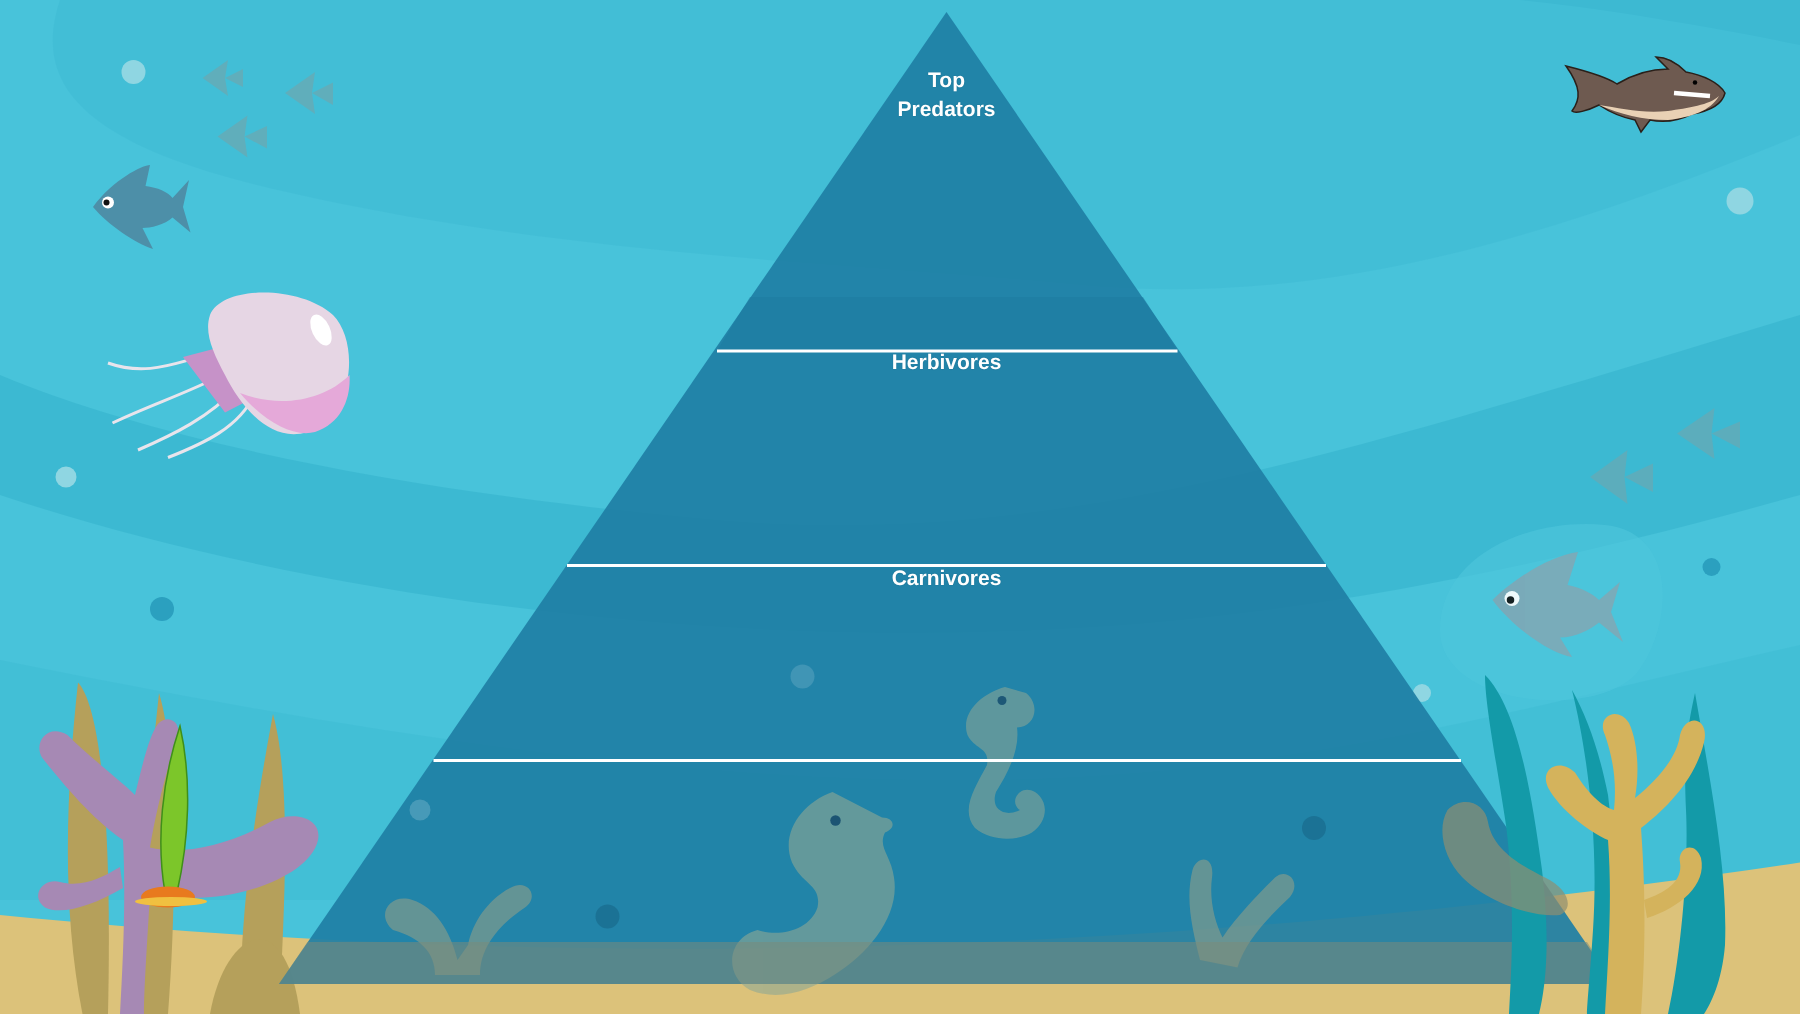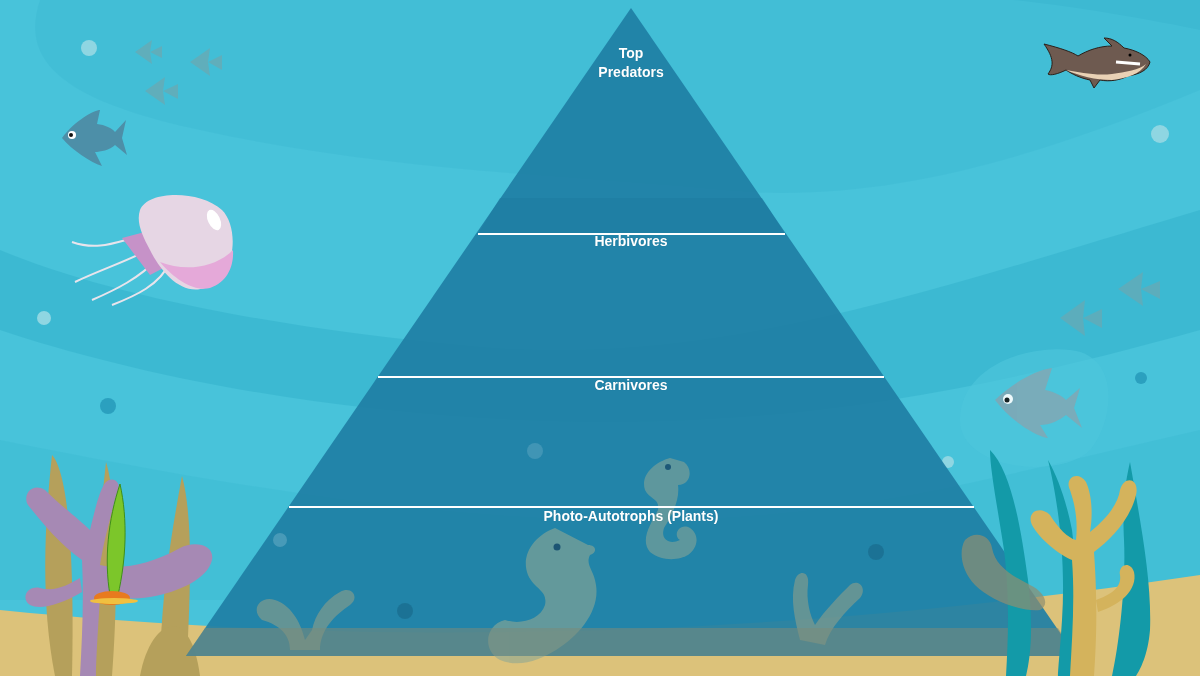--- a/index.html
+++ b/index.html
@@ -141,15 +141,14 @@
 
     <path d="M965,540 C975,530 990,535 992,548 C995,565 1010,575 1030,585 C1045,592 1050,605 1040,610 C1020,612 990,600 975,585 C962,572 958,552 965,540 Z" fill="#8f8e70" opacity="0.7"></path>
   </svg>
 
   <div class="label label-multi" style="left:631px; top:44px;">
     <span>Top</span><br>
     <span>Predators</span>
   </div>
   <div class="label" style="left:631px; top:232px;">Herbivores</div>
   <div class="label" style="left:631px; top:376px;">Carnivores</div>
-  <div class="label" style="left:631px; top:507px;">Photo-Autotrophs (Plants)</div>
 
 </div>
 
 </body></html>

